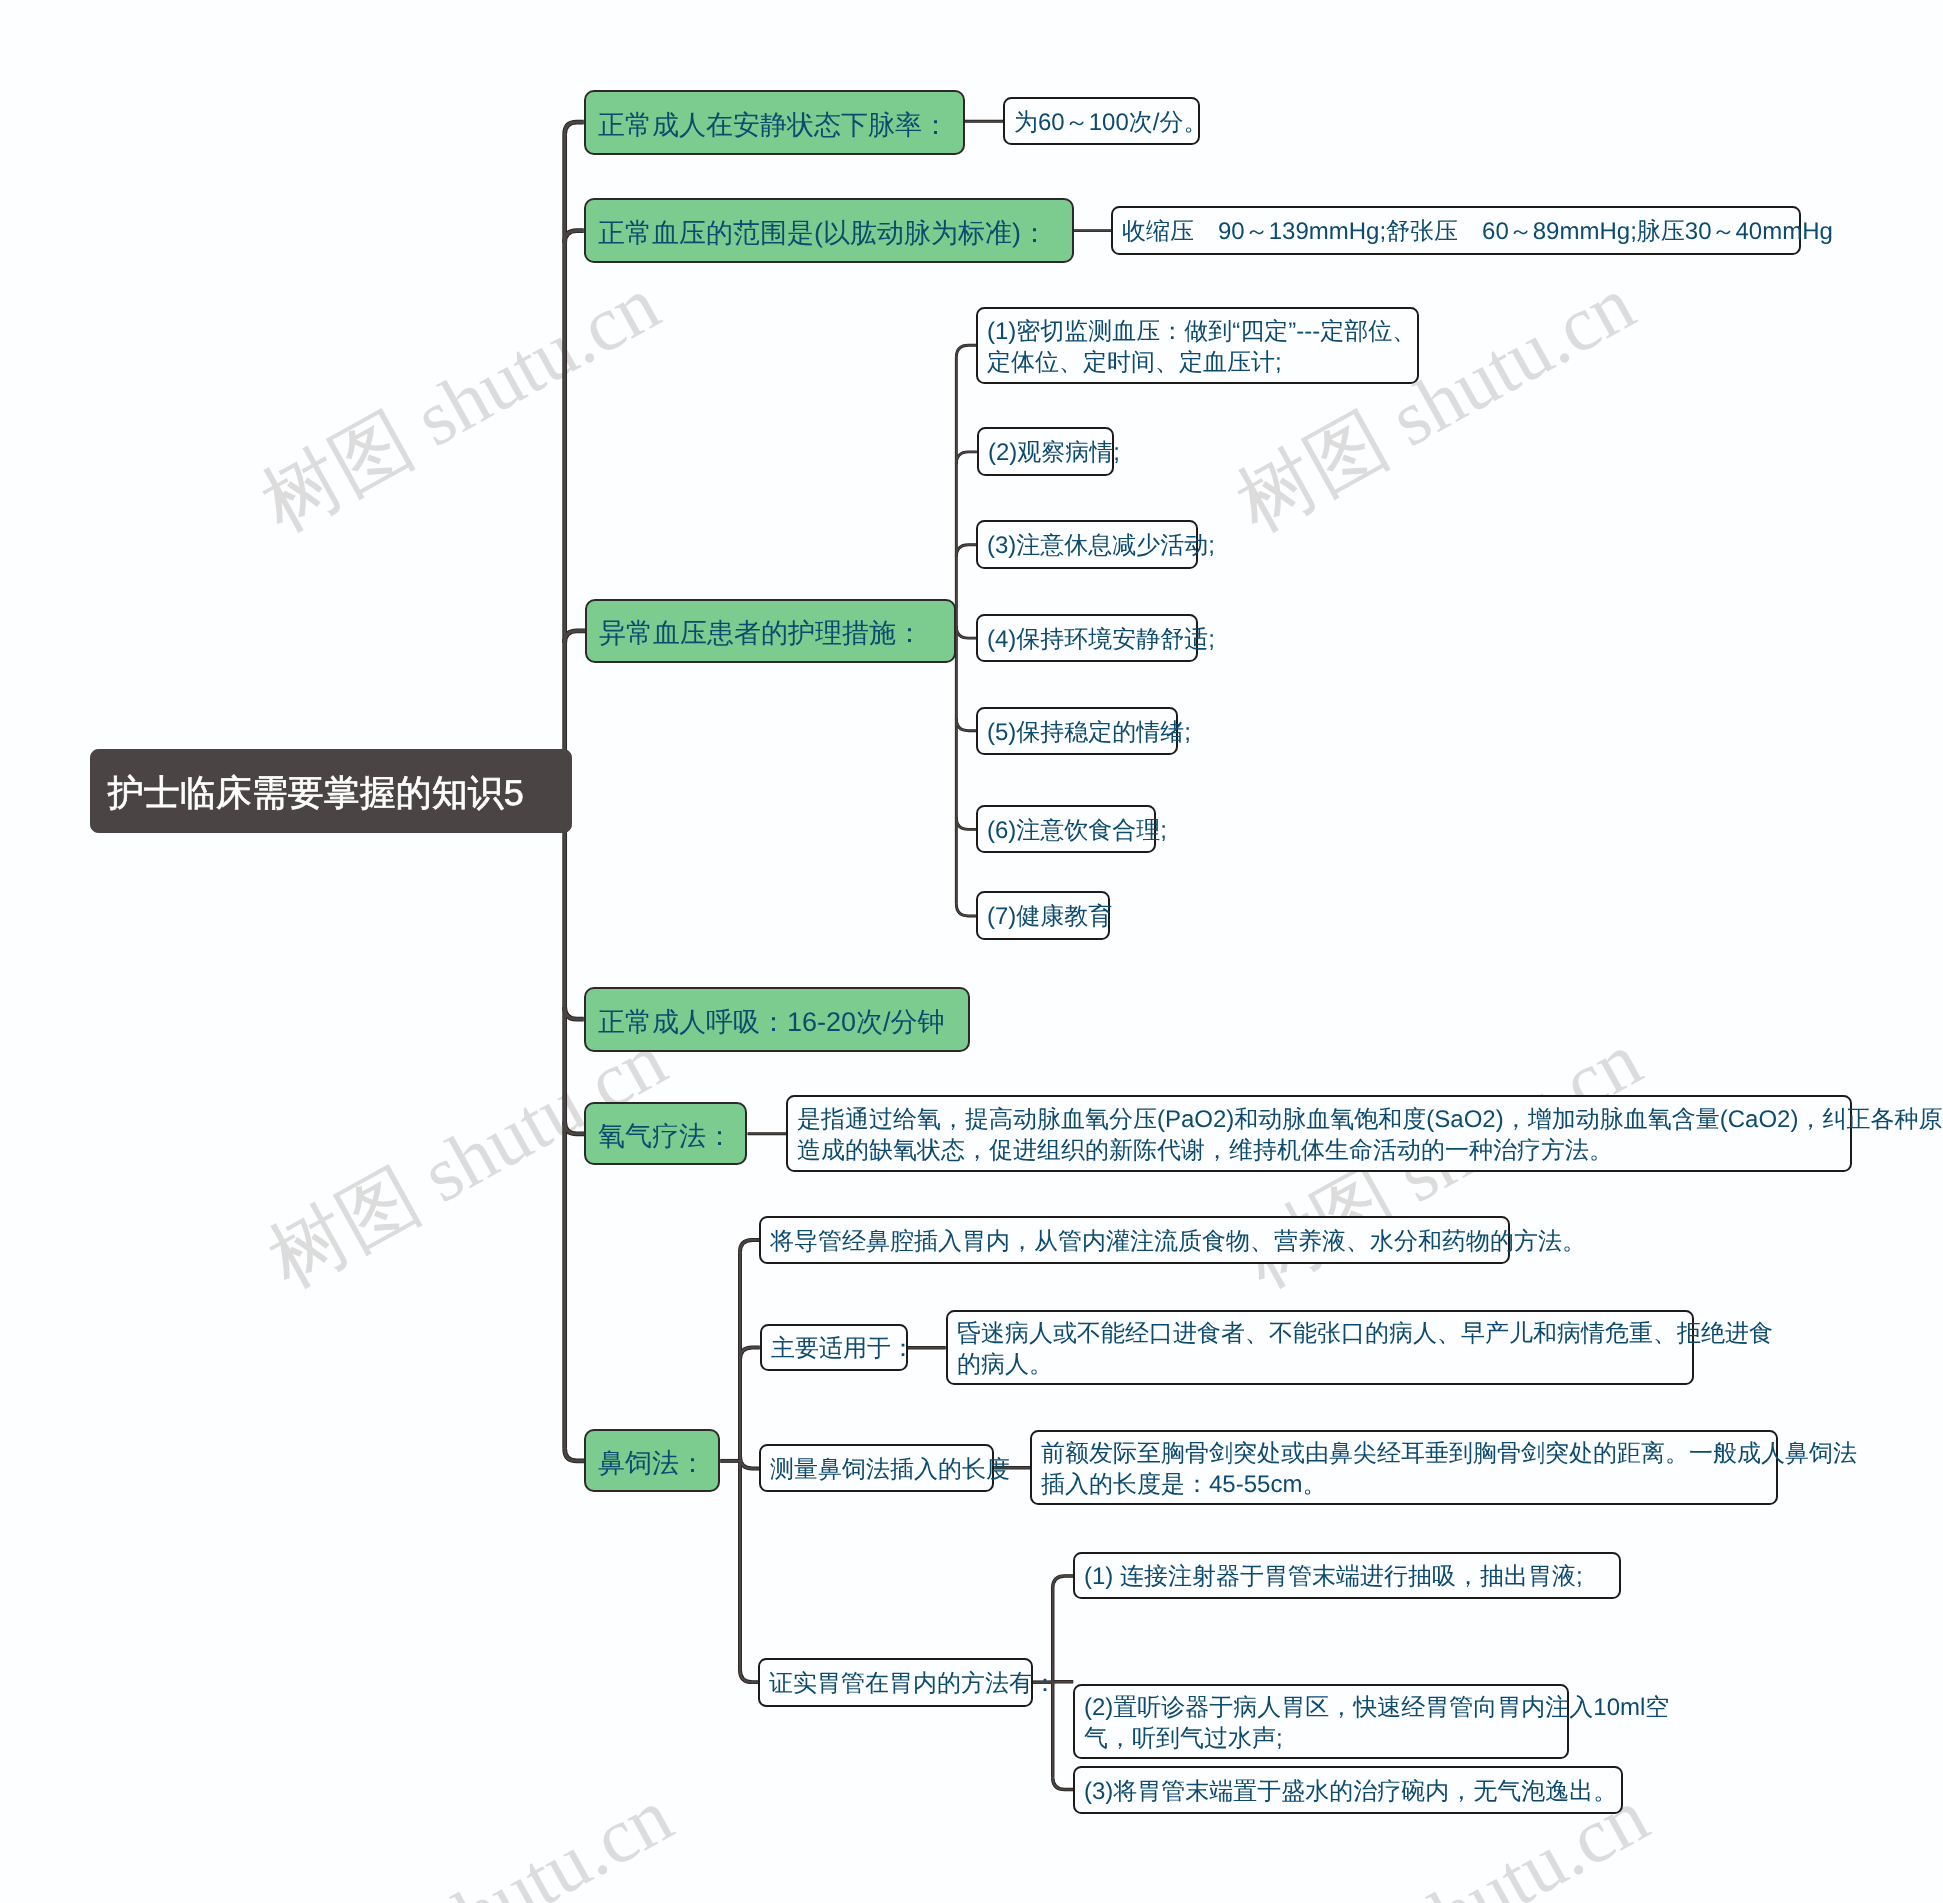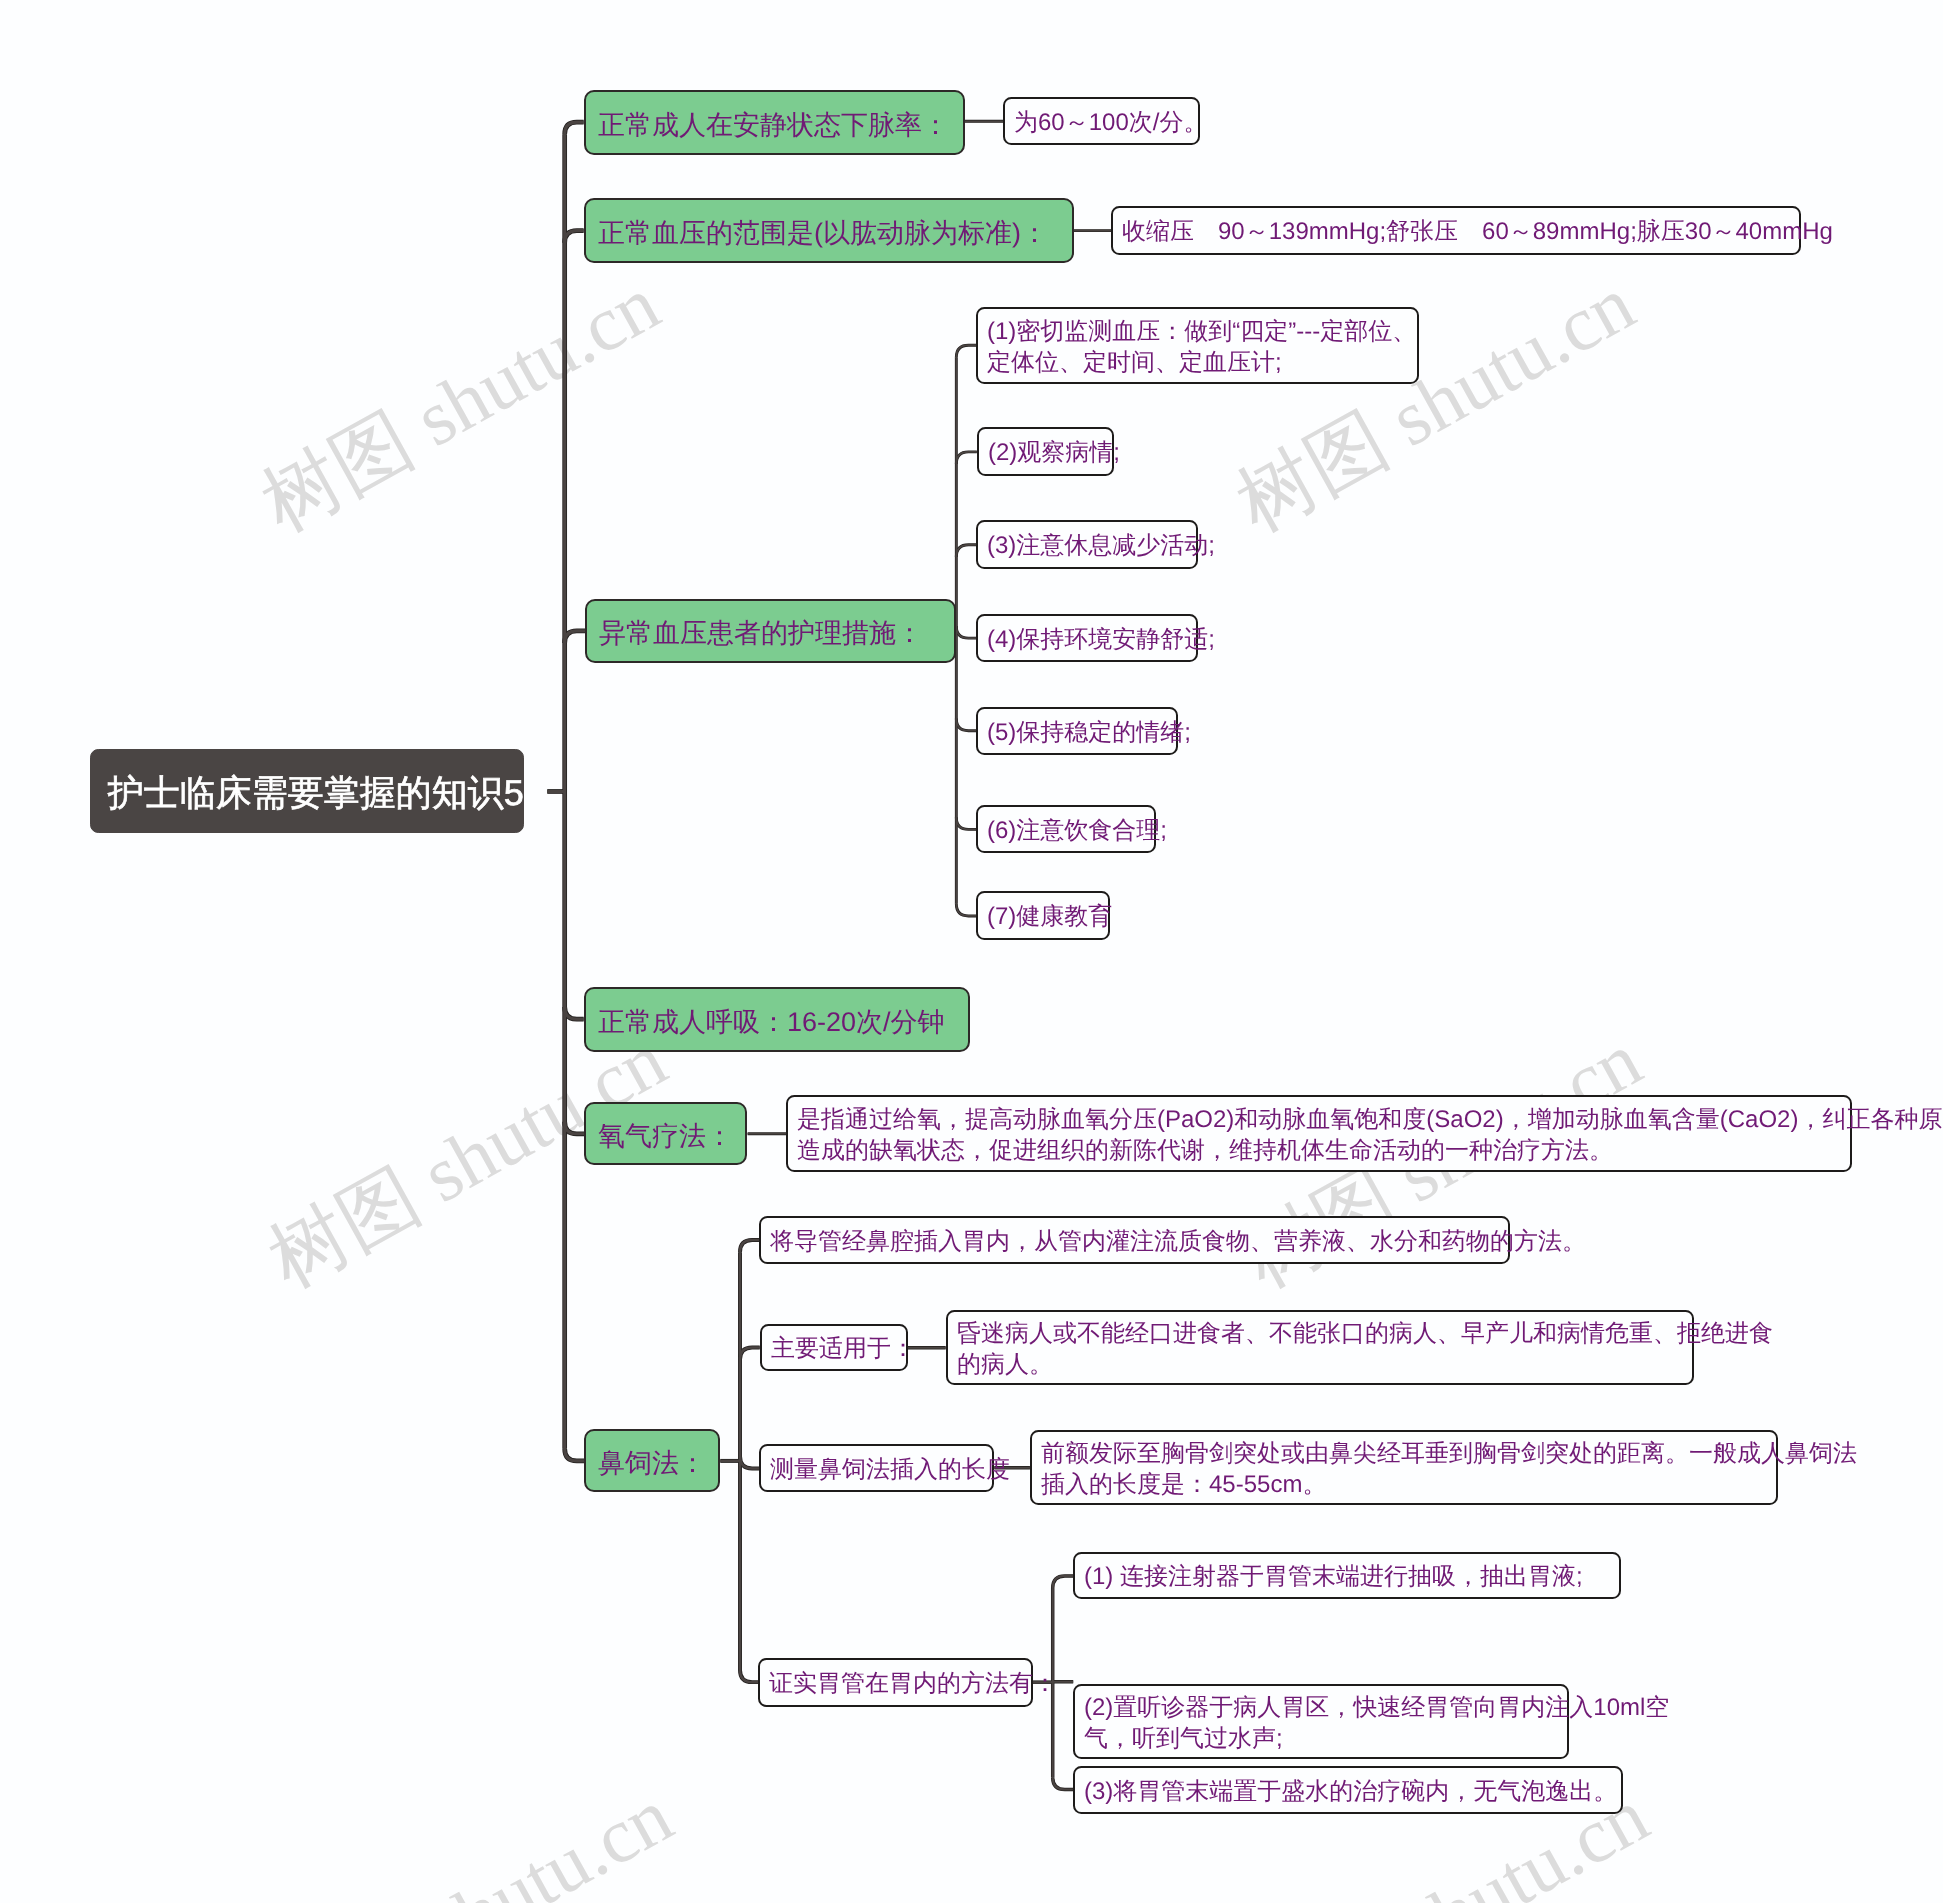--- a/index.html
+++ b/index.html
@@ -19,21 +19,21 @@
   #edges .edge-inner{stroke:#4a4442;}
   #edges .edge-outer .lv1{stroke-width:6.2;}
   #edges .edge-inner .lv1{stroke-width:4.2;}
   #edges .edge-outer .lv2{stroke-width:3.8;}
   #edges .edge-inner .lv2{stroke-width:2.2;}
   #edges .edge-outer .lv3{stroke-width:4.6;}
   #edges .edge-inner .lv3{stroke-width:2.8;}
   #edges .edge-outer .lv4{stroke-width:5.2;}
   #edges .edge-inner .lv4{stroke-width:3.3;}
   .node{position:absolute;box-sizing:border-box;display:flex;align-items:center;
-        z-index:3;color:#701a75;}
+        z-index:3;color:#0c4a6e;}
   .node .txt{display:block;width:100%;white-space:nowrap;position:relative;top:2.3px;}
   .node .txt.multi{white-space:normal;}
   .node .txt.multi i{display:block;white-space:nowrap;font-style:normal;}
   .root{background:#4a4544;border:1.5px solid #4a4544;border-radius:8.3px;
         color:#ffffff;font-size:36px;padding:0 16.7px;line-height:1.18;
         -webkit-text-stroke:0.7px #ffffff;}
   .branch{background:#7ccc90;border:2.3px solid #2d2928;border-radius:10px;
         font-size:27px;padding:0 12px;line-height:1.2;}
   .leaf{background:#fdfeff;border:2px solid #1d1b1a;border-radius:8.3px;
         font-size:24px;padding:0 9px;line-height:1.28;}
@@ -119,21 +119,21 @@
       <path class="lv4" d="M 975.0 2200.0 Q 975.0 2216.0 991.0 2216.0 L 999.0 2216.0"></path>
       <path class="lv3" d="M 1196.0 1775.5 L 1246.0 1775.5"></path>
       <path class="lv3" d="M 1310.0 1933.5 L 1357.0 1933.5"></path>
       <path class="lv3" d="M 1361.0 2216.0 L 1387.0 2216.0"></path>
       <path class="lv3" d="M 1387.0 2092.0 L 1387.0 2341.5"></path>
       <path class="lv3" d="M 1387.0 2092.0 Q 1387.0 2076.0 1403.0 2076.0 L 1414.0 2076.0"></path>
       <path class="lv3" d="M 1387.0 2215.5 L 1414.0 2215.5"></path>
       <path class="lv3" d="M 1387.0 2341.5 Q 1387.0 2357.5 1403.0 2357.5 L 1414.0 2357.5"></path>
     </g>
   </svg>
-  <div class="node root" style="left:90px;top:749px;width:434px;height:84px;">
+  <div class="node root" style="left:90px;top:749px;width:482px;height:84px;">
       <span class="txt">护士临床需要掌握的知识5</span>
     </div>
   <div class="node branch" style="left:584px;top:90px;width:381px;height:65px;">
       <span class="txt">正常成人在安静状态下脉率：</span>
     </div>
   <div class="node leaf" style="left:1003px;top:97px;width:197px;height:48px;">
       <span class="txt">为60～100次/分。</span>
     </div>
   <div class="node branch" style="left:584px;top:198px;width:490px;height:65px;">
       <span class="txt">正常血压的范围是(以肱动脉为标准)：</span>

